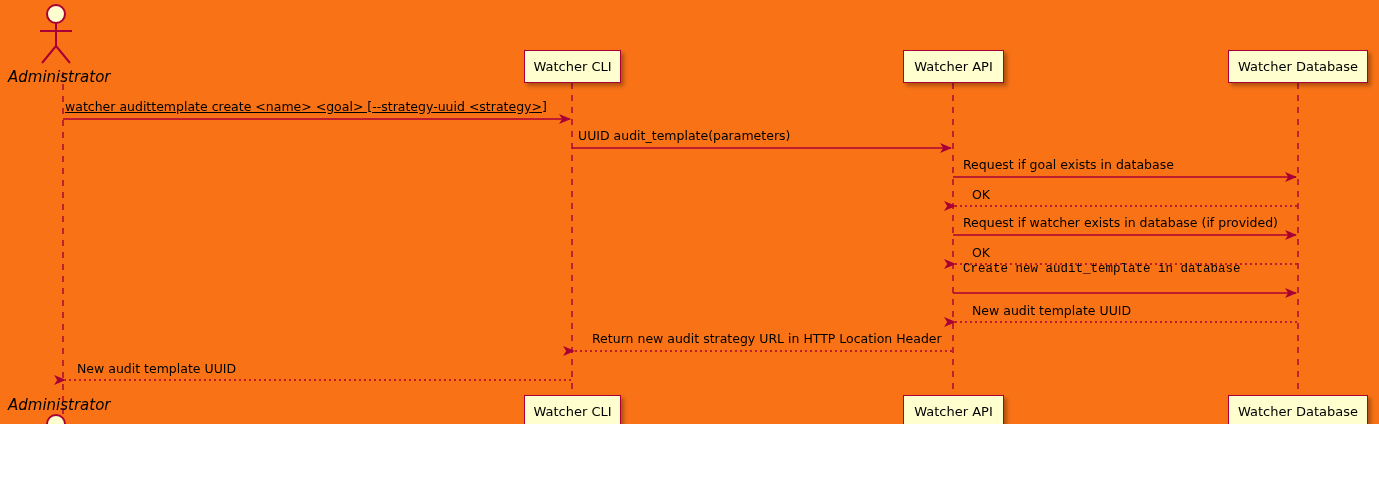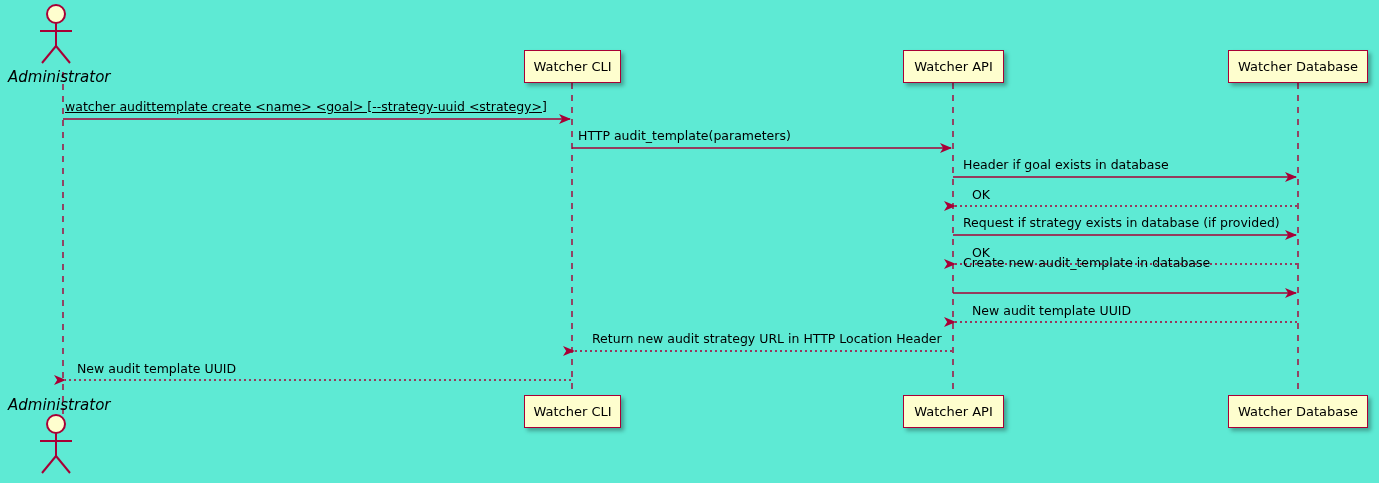--- a/index.html
+++ b/index.html
@@ -6,22 +6,22 @@
     margin: 0;
     padding: 0;
     background: #FFFFFF;
   }
   body {
     font-family: "DejaVu Sans", sans-serif;
   }
   #diagram {
     position: relative;
     width: 1379px;
-    height: 483px;
-    background: #5eead4;
+    height: 424px;
+    background: #f97316;
     overflow: hidden;
   }
   .msg-label {
     position: absolute;
     font-family: "DejaVu Sans", sans-serif;
     font-size: 12.5px;
     color: #000000;
     white-space: nowrap;
     line-height: 14px;
   }
@@ -131,26 +131,26 @@
       </div>
       <div class="pbox" style="left: 903px; top: 395px; width: 101px; height: 33px;">
         <span class="participant-label" style="position: static;">Watcher API</span>
       </div>
       <div class="pbox" style="left: 1228px; top: 395px; width: 140px; height: 33px;">
         <span class="participant-label" style="position: static;">Watcher Database</span>
       </div>
     </div>
   <div id="labels">
       <span class="msg-label" style="left: 65px; top: 100px; text-decoration: underline;">watcher audittemplate create &lt;name&gt; &lt;goal&gt; [--strategy-uuid &lt;strategy&gt;]</span>
-      <span class="msg-label" style="left: 578px; top: 129px;">HTTP audit_template(parameters)</span>
-      <span class="msg-label" style="left: 963px; top: 158px;">Header if goal exists in database</span>
+      <span class="msg-label" style="left: 578px; top: 129px;">UUID audit_template(parameters)</span>
+      <span class="msg-label" style="left: 963px; top: 158px;">Request if goal exists in database</span>
       <span class="msg-label" style="left: 972px; top: 188px;">OK</span>
-      <span class="msg-label" style="left: 963px; top: 216px;">Request if strategy exists in database (if provided)</span>
+      <span class="msg-label" style="left: 963px; top: 216px;">Request if watcher exists in database (if provided)</span>
       <span class="msg-label" style="left: 972px; top: 246px;">OK</span>
-      <span class="msg-label" style="left: 963px; top: 256px;">Create new audit_template in database</span>
+      <span class="msg-label" style="left: 963px; top: 262px; font-family: Liberation Mono, monospace;">Create new audit_template in database</span>
       <span class="msg-label" style="left: 972px; top: 304px;">New audit template UUID</span>
       <span class="msg-label" style="left: 592px; top: 332px;">Return new audit strategy URL in HTTP Location Header</span>
       <span class="msg-label" style="left: 77px; top: 362px;">New audit template UUID</span>
     </div>
 
   <span class="actor-label" style="left: 8px; top: 68px;">Administrator</span>
   <span class="actor-label" style="left: 8px; top: 396px;">Administrator</span>
 
 </div>
 

